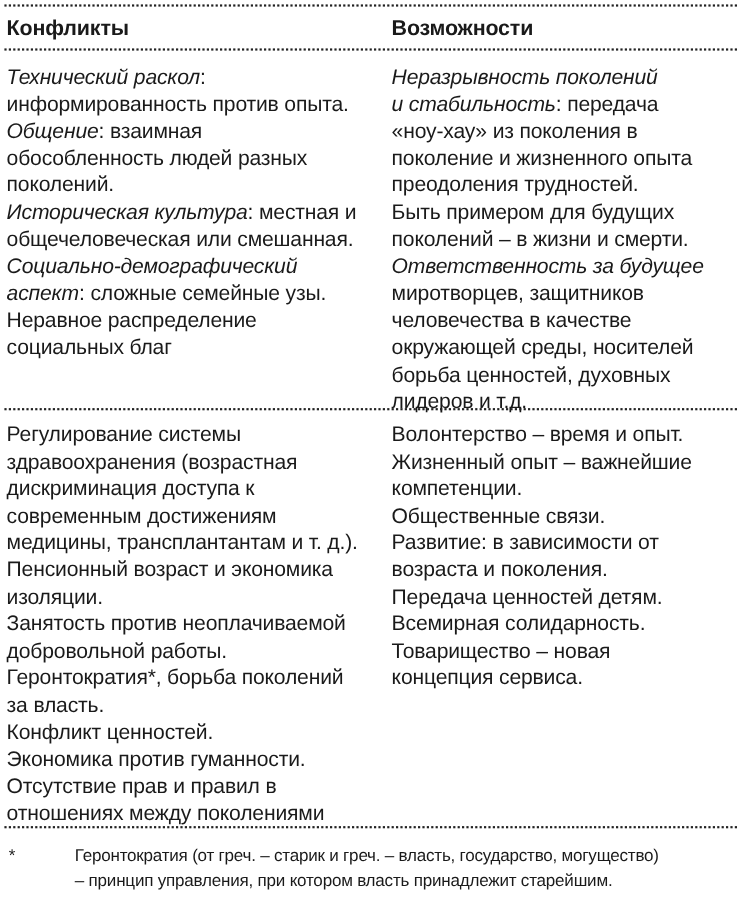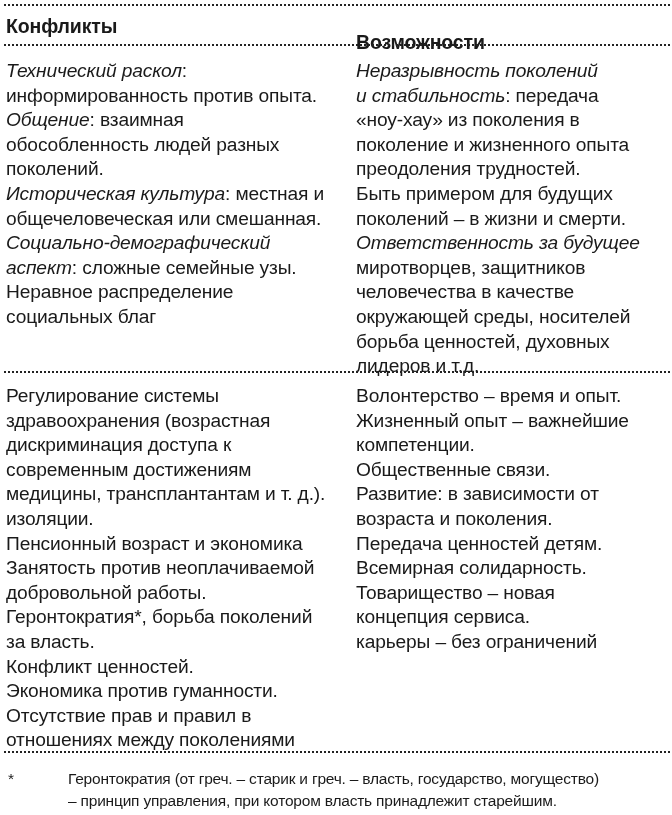--- a/index.html
+++ b/index.html
@@ -30,21 +30,21 @@
   .fn-text { position: absolute; left: 68px; width: 600px; }
 </style>
 </head>
 <body>
 
 <div class="rule" style="top:4px;"></div>
 
 <div class="col left head" style="top:14px;">
   <span>Конфликты</span>
 </div>
-<div class="col right head" style="top:14px;margin-top:16px;">
+<div class="col right head" style="top:14px;">
   <span>Возможности</span>
 </div>
 
 <div class="rule" style="top:44px;"></div>
 
 <div class="col left" style="top:59px;">
     <span class="line"><span class="it">Технический раскол</span><span>:</span></span>
     <span class="line"><span>информированность против опыта.</span></span>
     <span class="line"><span class="it">Общение</span><span>: взаимная</span></span>
     <span class="line"><span>обособленность людей разных</span></span>
@@ -73,43 +73,42 @@
   </div>
 
 <div class="rule" style="top:371px;"></div>
 
 <div class="col left" style="top:384px;">
     <span class="line"><span>Регулирование системы</span></span>
     <span class="line"><span>здравоохранения (возрастная</span></span>
     <span class="line"><span>дискриминация доступа к</span></span>
     <span class="line"><span>современным достижениям</span></span>
     <span class="line"><span>медицины, трансплантантам и т. д.).</span></span>
+    <span class="line"><span>Пенсионный возраст и экономика</span></span>
     <span class="line"><span>изоляции.</span></span>
-    <span class="line"><span>Пенсионный возраст и экономика</span></span>
     <span class="line"><span>Занятость против неоплачиваемой</span></span>
     <span class="line"><span>добровольной работы.</span></span>
     <span class="line"><span>Геронтократия*, борьба поколений</span></span>
     <span class="line"><span>за власть.</span></span>
     <span class="line"><span>Конфликт ценностей.</span></span>
     <span class="line"><span>Экономика против гуманности.</span></span>
     <span class="line"><span>Отсутствие прав и правил в</span></span>
     <span class="line"><span>отношениях между поколениями</span></span>
   </div>
 <div class="col right" style="top:384px;">
     <span class="line"><span>Волонтерство – время и опыт.</span></span>
     <span class="line"><span>Жизненный опыт – важнейшие</span></span>
     <span class="line"><span>компетенции.</span></span>
     <span class="line"><span>Общественные связи.</span></span>
     <span class="line"><span>Развитие: в зависимости от</span></span>
     <span class="line"><span>возраста и поколения.</span></span>
     <span class="line"><span>Передача ценностей детям.</span></span>
     <span class="line"><span>Всемирная солидарность.</span></span>
     <span class="line"><span>Товарищество – новая</span></span>
     <span class="line"><span>концепция сервиса.</span></span>
-    <span class="line"><span>карьеры – без ограничений</span></span>
   </div>
 
 <div class="rule" style="top:751px;"></div>
 
 <div class="footnote">
   <span class="fn-mark">*</span>
   <div class="fn-text">
     <span class="line">Геронтократия (от греч. – старик и греч. – власть, государство, могущество)</span>
     <span class="line">– принцип управления, при котором власть принадлежит старейшим.</span>
   </div>

